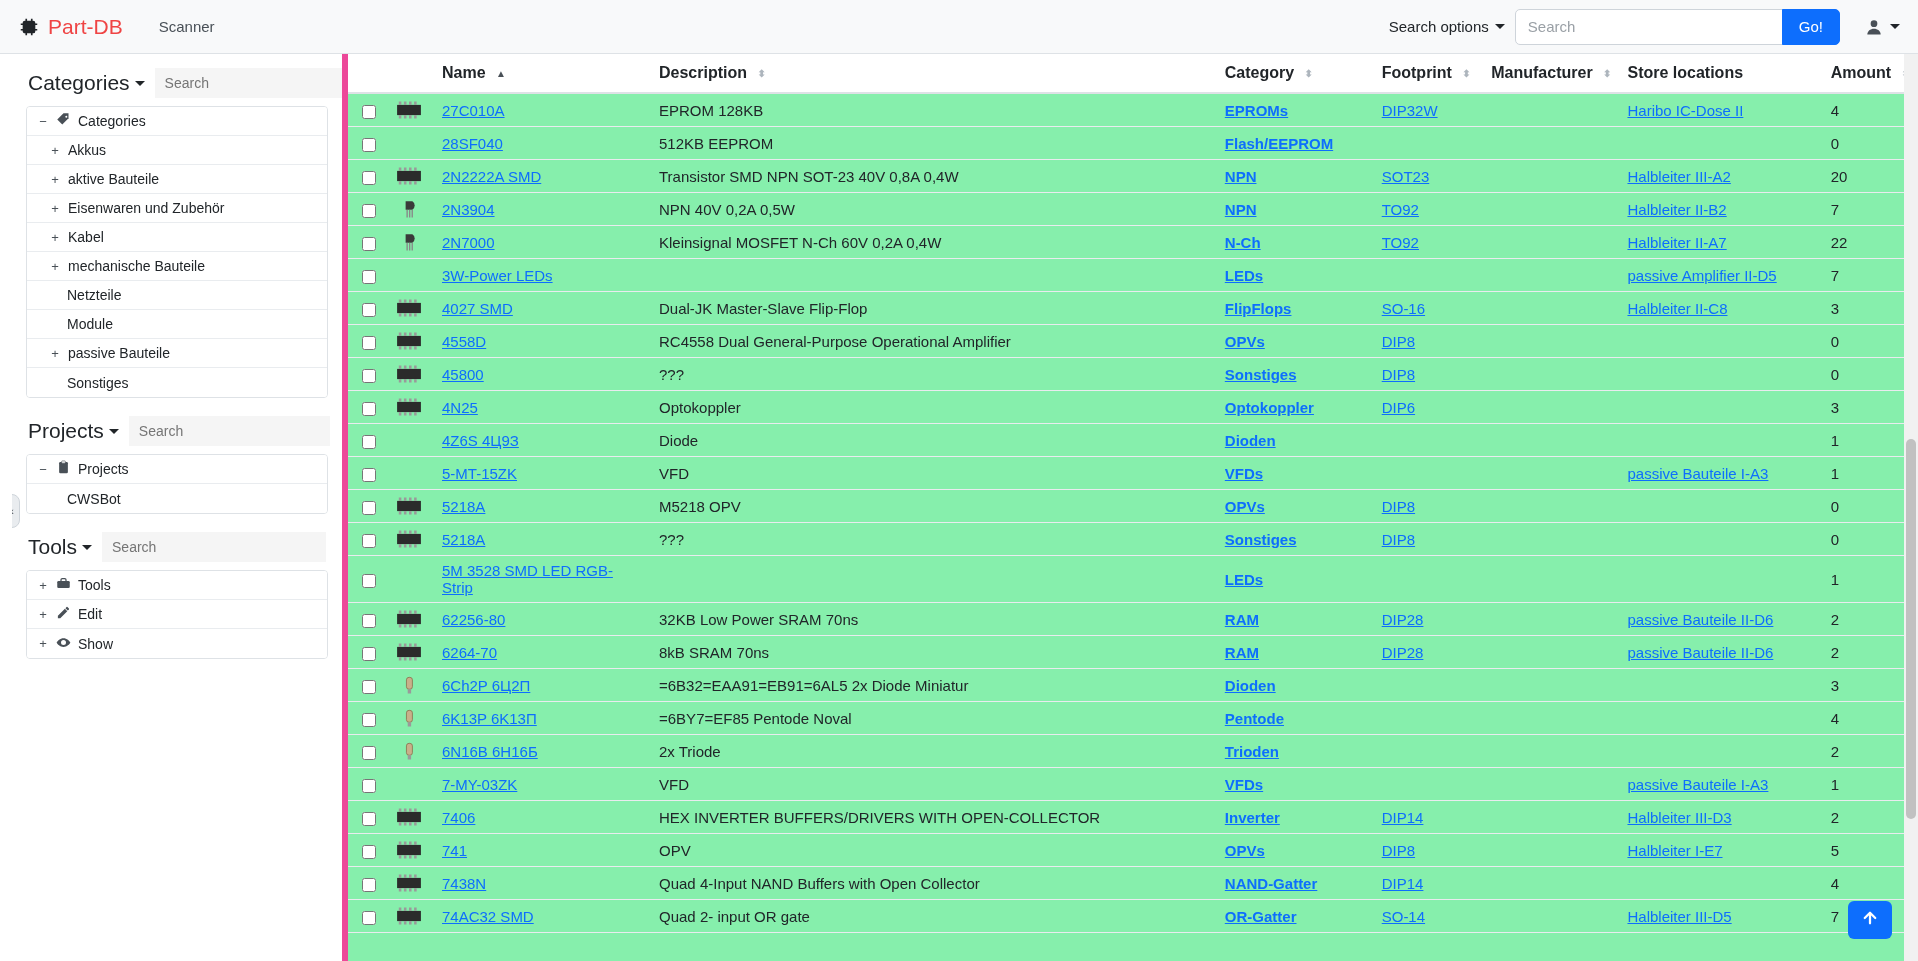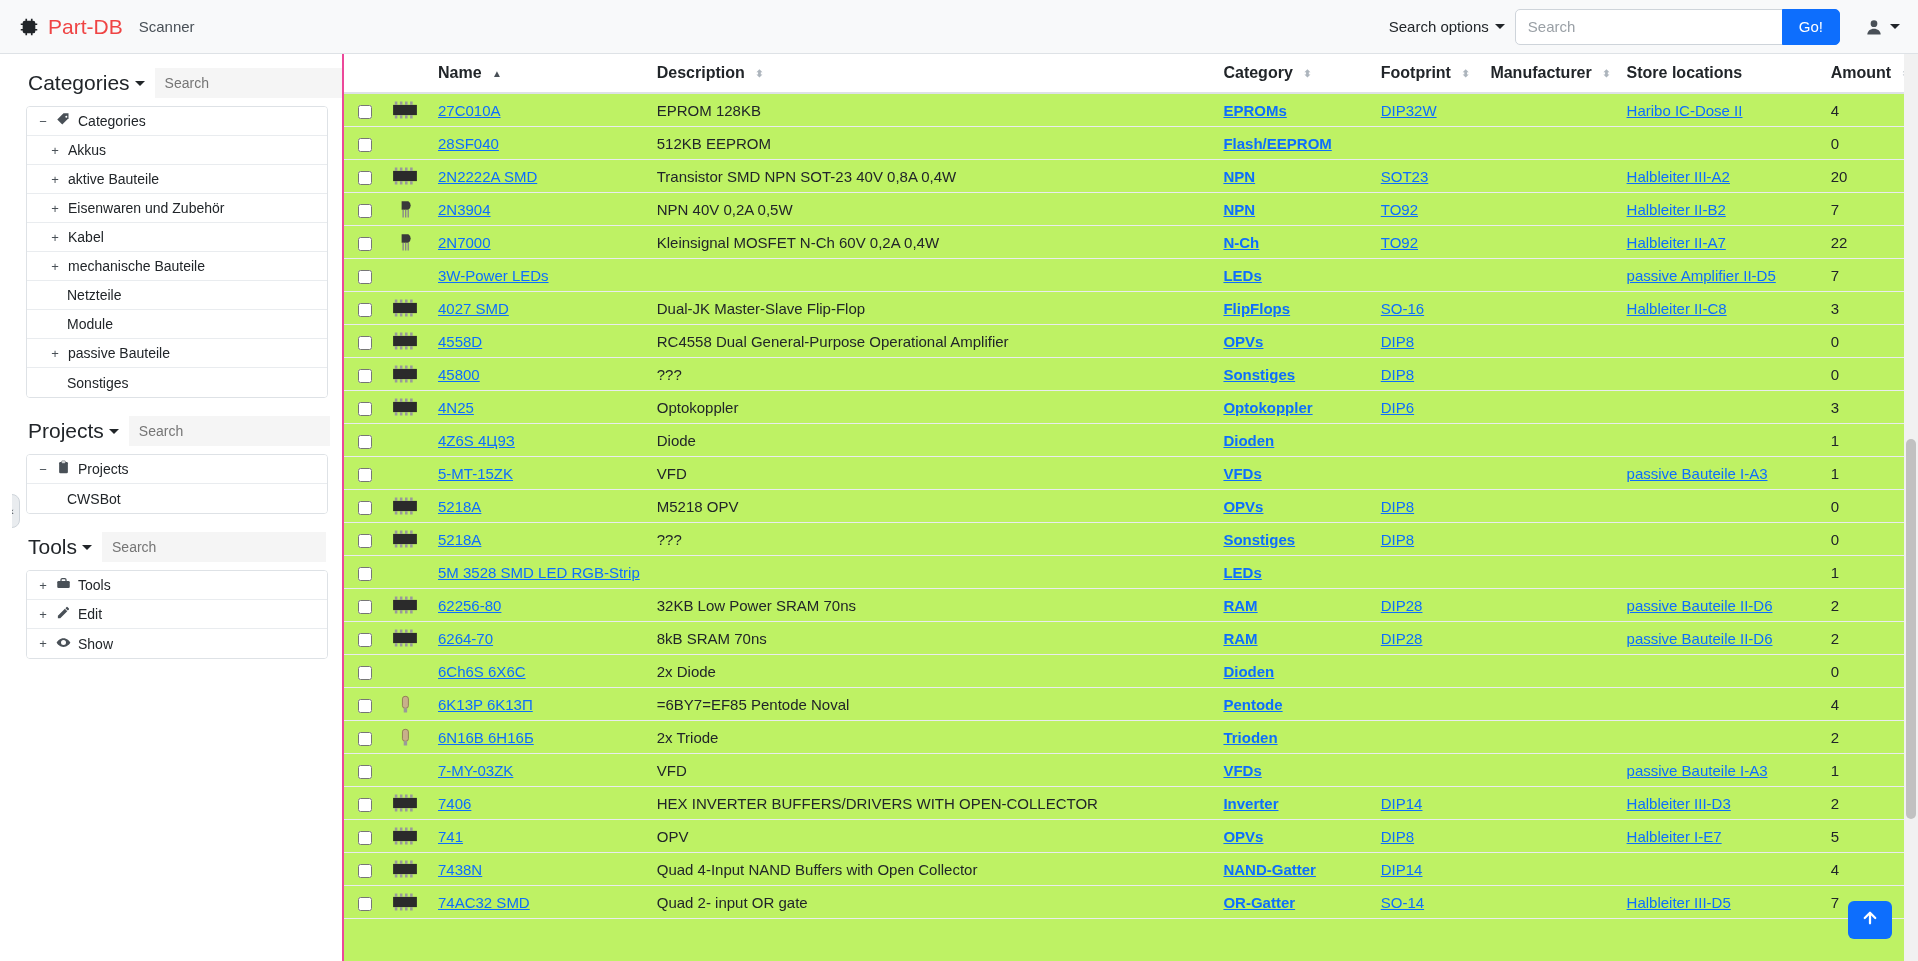--- a/index.html
+++ b/index.html
@@ -22,21 +22,21 @@
     align-items: center;
     padding: 0 18px;
     position: relative;
   }
   .brand {
     display: flex; align-items: center; gap: 8px;
     font-size: 21px; font-weight: 500; color: #ef4444;
   }
   .brand-icon { width: 22px; height: 22px; display:block; }
   .nav-link {
-    margin-left: 16px;
+    margin-left: 36px;
     font-size: 15px;
     color: #495057;
   }
   .nav-right {
     margin-left: auto;
     display: flex; align-items: center; gap: 10px;
   }
   .search-options {
     font-size: 15px; color: #212529; display: flex; align-items: center; gap: 6px;
   }
@@ -138,24 +138,24 @@
     border: 1px solid #ced4da;
     border-radius: 0 8px 8px 0;
     display: flex; align-items: center; justify-content: center;
     font-size: 11px; color: #495057;
     cursor: pointer;
   }
 
   
   .content {
     flex: 1;
-    border-left: 2px solid #ec4899;
+    border-left: 6px solid #ec4899;
     overflow: hidden;
     position: relative;
-    background: #bef264;
+    background: #86efac;
   }
   table.parts {
     width: 100%;
     border-collapse: collapse;
     font-size: 15px;
   }
   table.parts thead th {
     position: sticky; top: 0;
     background: #fff;
     border-bottom: 2px solid #dee2e6;
@@ -764,28 +764,33 @@
             <td class="col-name"><a>6264-70</a></td>
             <td class="col-desc">8kB SRAM 70ns</td>
             <td class="col-cat"><a>RAM</a></td>
             <td class="col-foot"><a>DIP28</a></td>
             <td class="col-manu"></td>
             <td class="col-store"><a>passive Bauteile II-D6</a></td>
             <td class="col-amount amount">2</td>
           </tr>
           <tr>
             <td class="col-check"><input type="checkbox" style=""></td>
-            <td class="col-pic"></td>
-            <td class="col-name"><a>6Ch6S 6X6C</a></td>
-            <td class="col-desc">2x Diode</td>
+            <td class="col-pic">
+              <svg class="thumb" viewBox="0 0 40 22">
+                <rect x="17" y="2" width="7" height="14" rx="3" fill="#c8b08a" stroke="#8a7550"></rect>
+                <rect x="18.5" y="16" width="4" height="5" fill="#9a9a9a"></rect>
+              </svg>
+            </td>
+            <td class="col-name"><a>6Ch2P 6Ц2П</a></td>
+            <td class="col-desc">=6B32=EAA91=EB91=6AL5 2x Diode Miniatur</td>
             <td class="col-cat"><a>Dioden</a></td>
             <td class="col-foot"></td>
             <td class="col-manu"></td>
             <td class="col-store"></td>
-            <td class="col-amount amount">0</td>
+            <td class="col-amount amount">3</td>
           </tr>
           <tr>
             <td class="col-check"><input type="checkbox" style=""></td>
             <td class="col-pic">
               <svg class="thumb" viewBox="0 0 40 22">
                 <rect x="17" y="2" width="7" height="14" rx="3" fill="#c8b08a" stroke="#8a7550"></rect>
                 <rect x="18.5" y="16" width="4" height="5" fill="#9a9a9a"></rect>
               </svg>
             </td>
             <td class="col-name"><a>6K13P 6K13П</a></td>

